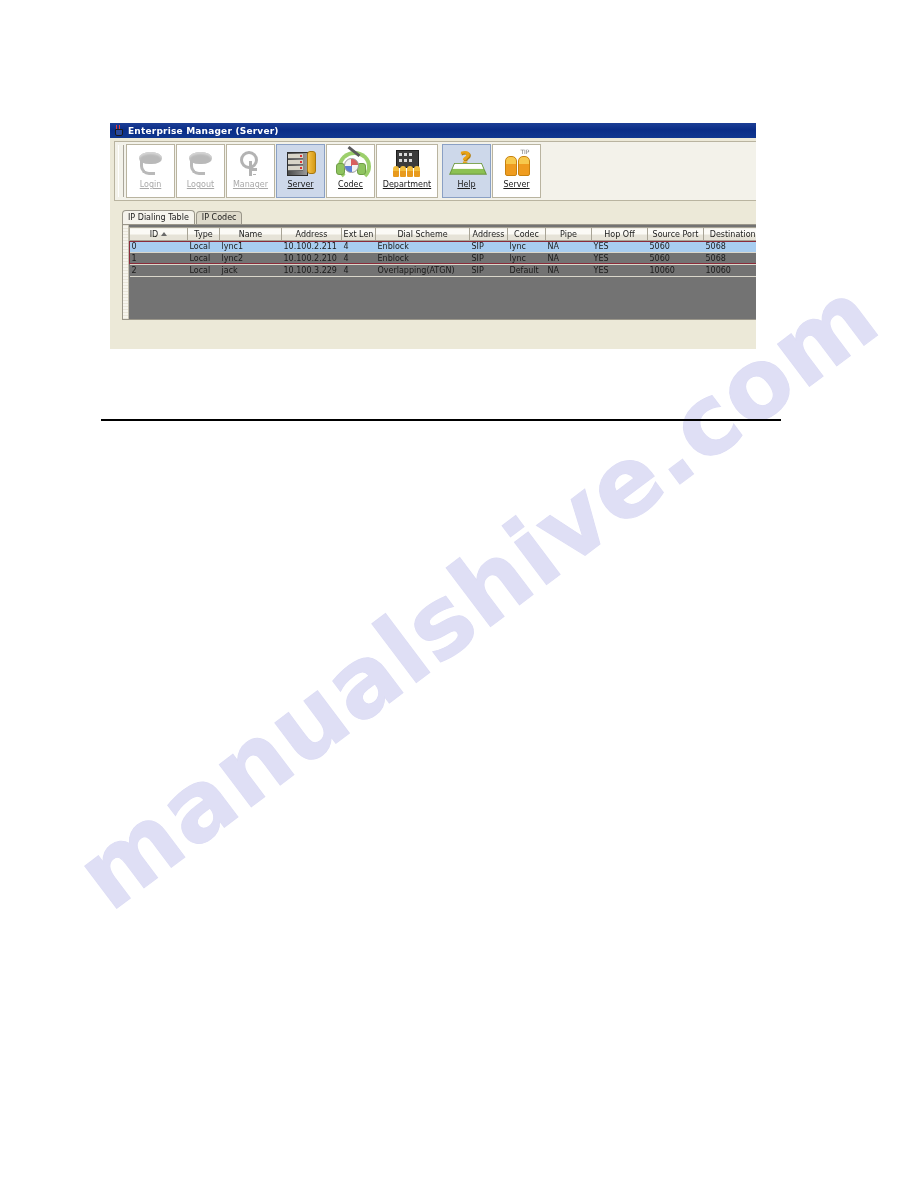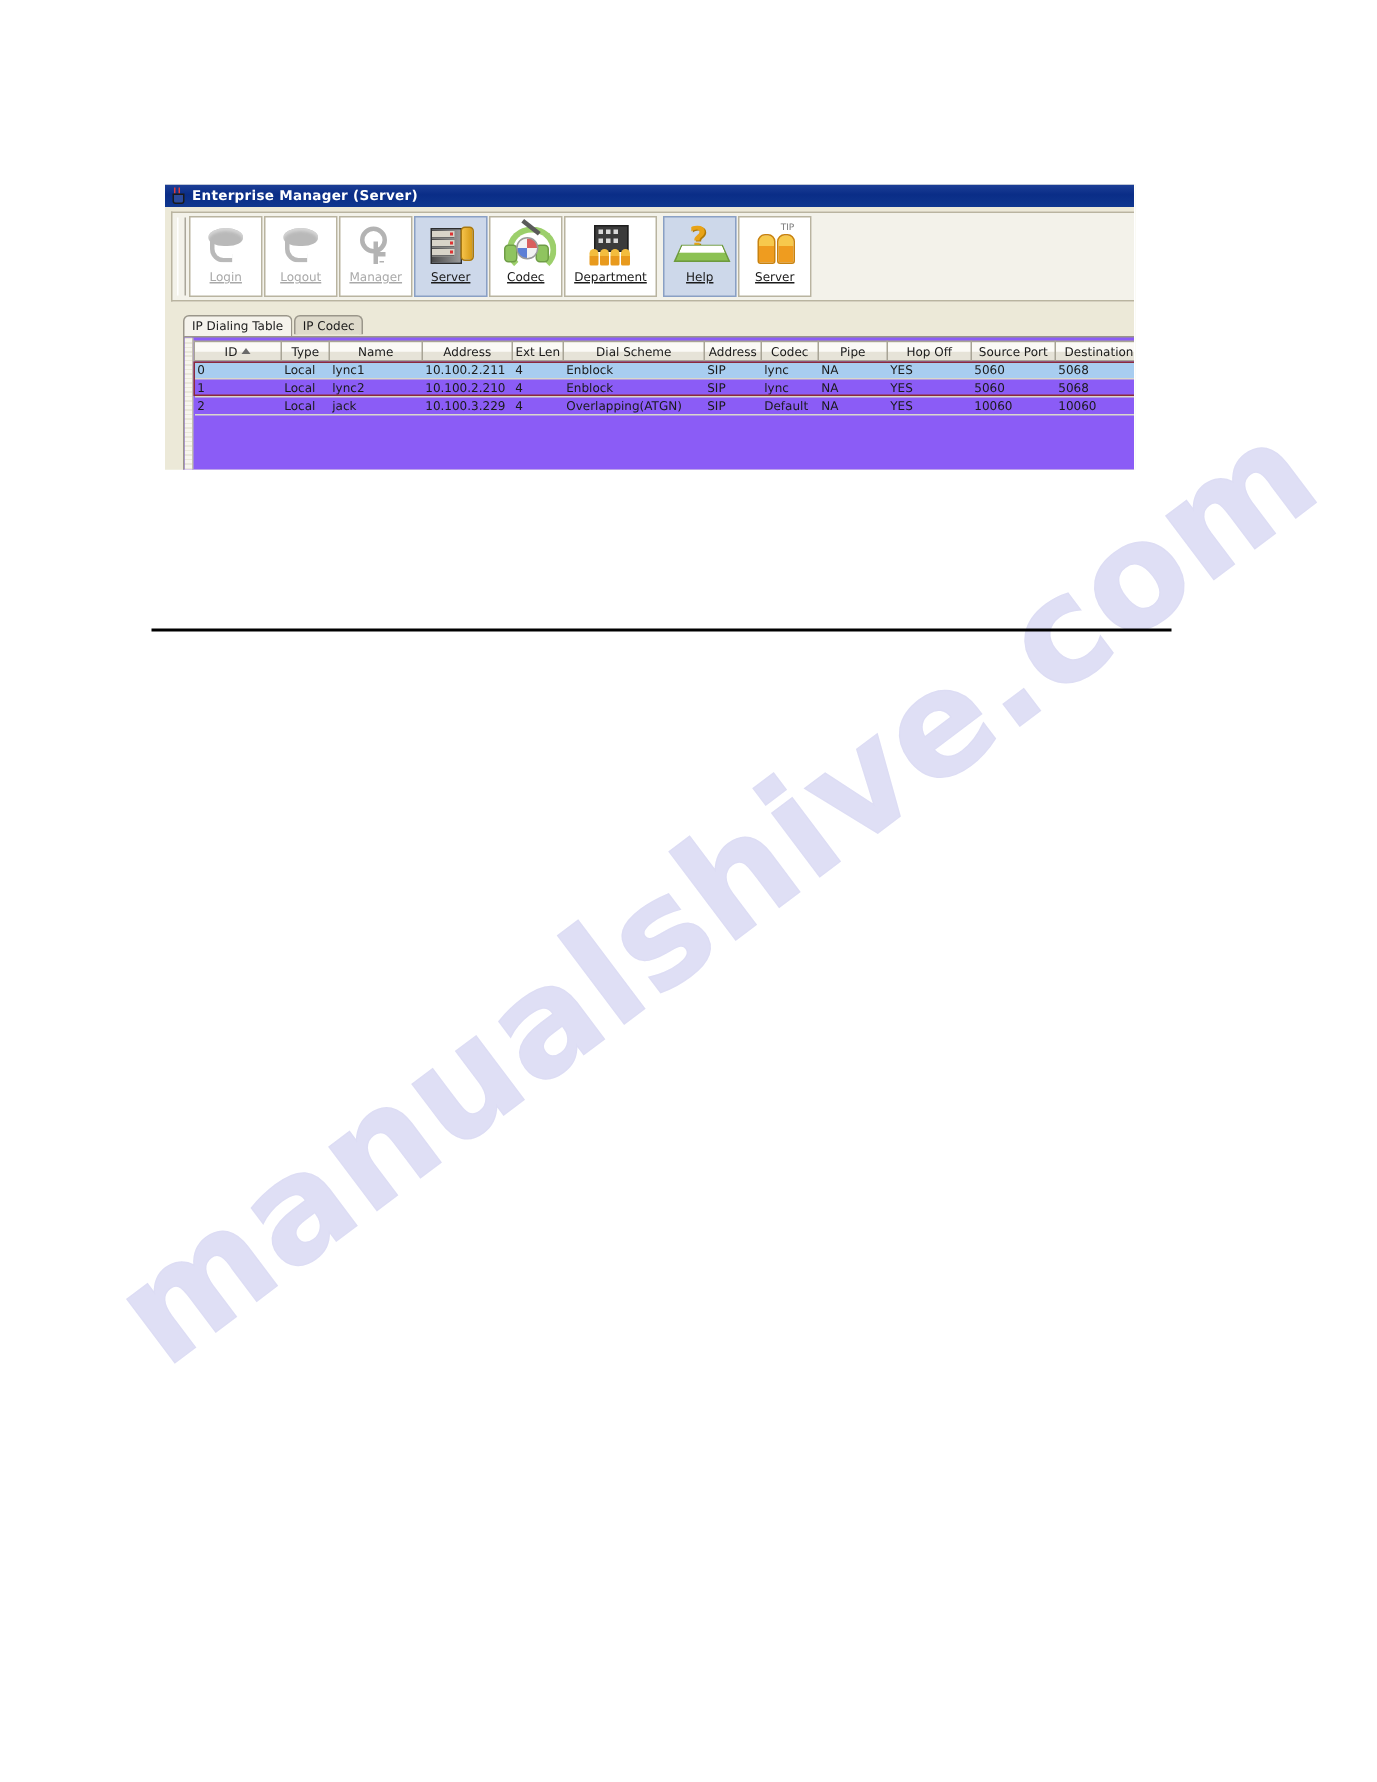--- a/index.html
+++ b/index.html
@@ -49,21 +49,21 @@
     border-top: 2px solid #000;
     z-index: 6;
   }
 
   
   #app-window {
     position: absolute;
     left: 110px;
     top: 123px;
     width: 646px;
-    height: 190px;
+    height: 226px;
     background: #ece9d8;
     z-index: 7;
     overflow: hidden;
     border-right: 1px solid #ffffff;
   }
 
   
   #titlebar {
     height: 15px;
     background: linear-gradient(to bottom, #1d3f96 0%, #0a2d87 45%, #10378f 100%);
@@ -361,21 +361,21 @@
     right: 5px; top: 4px;
     width: 0; height: 0;
     border-left: 4px solid transparent;
     border-right: 4px solid transparent;
     border-top: 5px solid #111;
   }
 
   
   #tabs {
     display: flex;
-    align-items: flex-start;
+    align-items: center;
     margin: 7px 0 0 12px;
     height: 14px;
     position: relative;
   }
   .tab {
     height: 13px;
     padding: 0 5px;
     font-size: 8px;
     font-family: "DejaVu Sans", sans-serif;
     color: #1a1a1a;
@@ -392,21 +392,21 @@
   .tab.active {
     background: #f5f3ec;
     height: 14px;
   }
 
   
   #table-panel {
     margin: 0 0 0 12px;
     border: 1px solid #9a968a;
     border-right: none;
-    background: #8b5cf6;
+    background: #737373;
     height: 96px;
     box-sizing: border-box;
     position: relative;
     overflow: hidden;
   }
   #grid {
     border-collapse: collapse;
     table-layout: fixed;
     width: 640px;
     margin-left: 6px;

